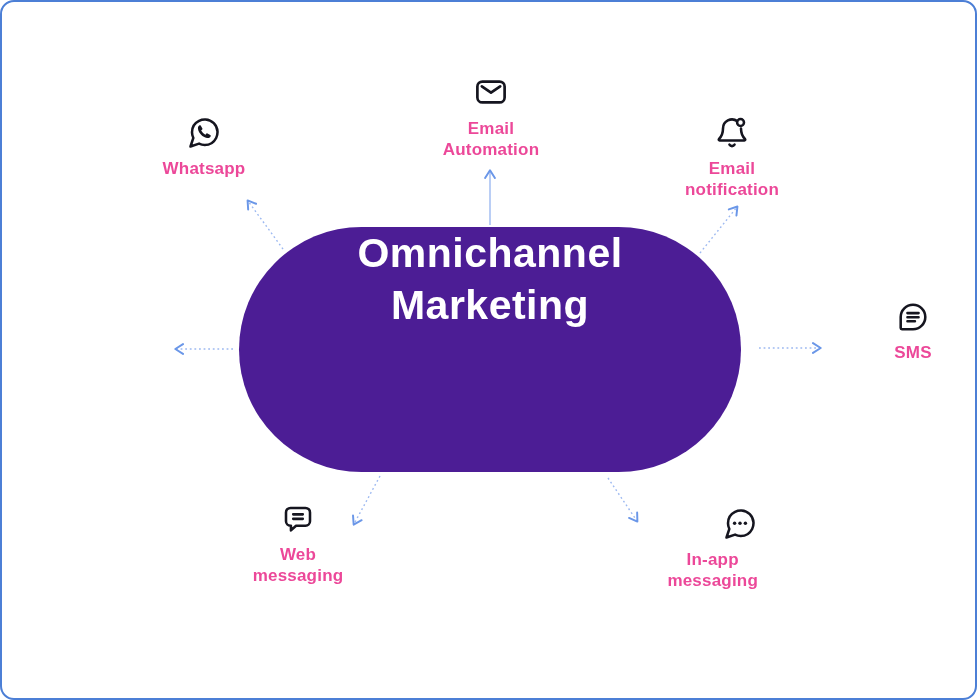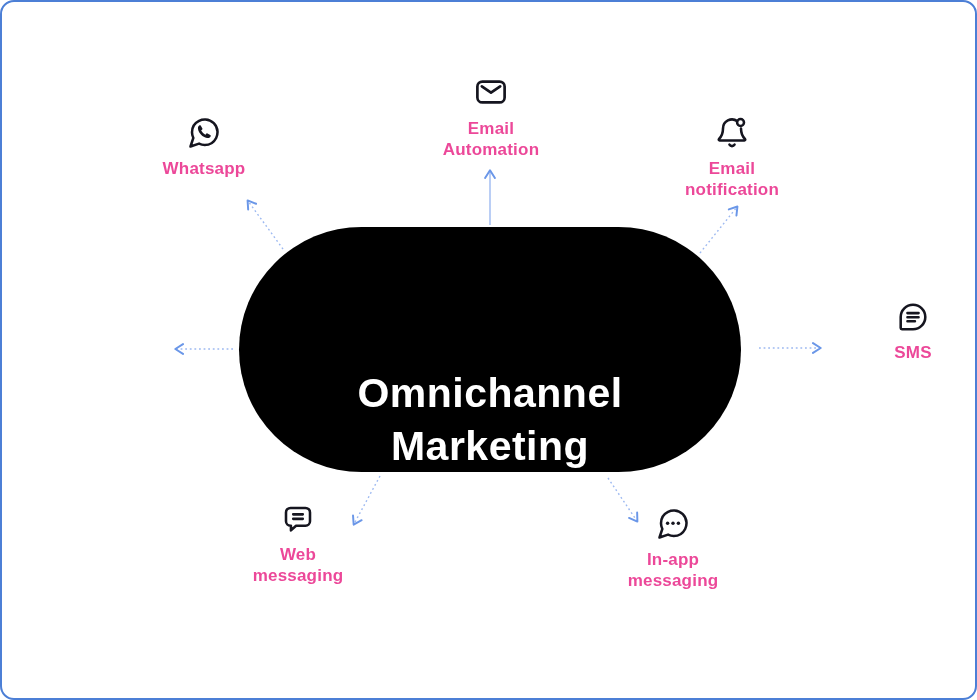--- a/index.html
+++ b/index.html
@@ -2,22 +2,22 @@
 <html><head>
 <meta charset="utf-8">
 <style>
   html,body{margin:0;padding:0;background:#fff;font-family:"Liberation Sans",sans-serif;}
   .canvas{
     position:relative;width:977px;height:700px;box-sizing:border-box;
     background:#ffffff;border:2px solid #4c7fd6;border-radius:14px;overflow:hidden;
   }
   .center-pill{
     position:absolute;left:237px;top:225px;width:502px;height:245px;
-    background:#000000;border-radius:123px;
-    display:flex;align-items:flex-end;justify-content:center;
+    background:#4c1d95;border-radius:123px;
+    display:flex;align-items:flex-start;justify-content:center;
   }
   .center-title{
     color:#ffffff;font-size:41px;font-weight:600;line-height:1.28;
     text-align:center;max-width:420px;letter-spacing:.5px;white-space:pre-line;
   }
   .node{
     position:absolute;display:flex;flex-direction:column;align-items:center;
     gap:7px;width:170px;transform:translateX(-50%);
   }
   .node .icon{display:flex;align-items:center;justify-content:center;}
@@ -90,21 +90,21 @@
   <div class="node" style="left:911px;top:297px;">
     <span class="icon">
       <svg width="36" height="36" viewBox="0 0 24 24">
         <path d="M3.8 12 A8.2 8.2 0 1 1 12 20.2 L4.6 20.2 Q3.8 20.2 3.8 19.4 Z"></path>
         <path d="M8.3 9.4h7.4 M8.3 12.1h7.4 M8.3 14.8h5"></path>
       </svg>
     </span>
     <span class="label">SMS</span>
   </div>
 
-  <div class="node" style="left:671px;top:504px;">
+  <div class="node" style="left:671px;top:504px;align-items:flex-end;">
     <span class="icon">
       <svg width="36" height="36" viewBox="0 0 24 24">
         <path d="M21 11.5a8.38 8.38 0 0 1-.9 3.8 8.5 8.5 0 0 1-7.6 4.7 8.38 8.38 0 0 1-3.8-.9L3 21l1.9-5.7a8.38 8.38 0 0 1-.9-3.8 8.5 8.5 0 0 1 4.7-7.6 8.38 8.38 0 0 1 3.8-.9h.5a8.48 8.48 0 0 1 8 8v.5z"></path>
         <circle cx="8.4" cy="11.5" r="1.15" fill="#15151f" stroke="none"></circle>
         <circle cx="12" cy="11.5" r="1.15" fill="#15151f" stroke="none"></circle>
         <circle cx="15.6" cy="11.5" r="1.15" fill="#15151f" stroke="none"></circle>
       </svg>
     </span>
     <span class="label">In-app
 messaging</span>

